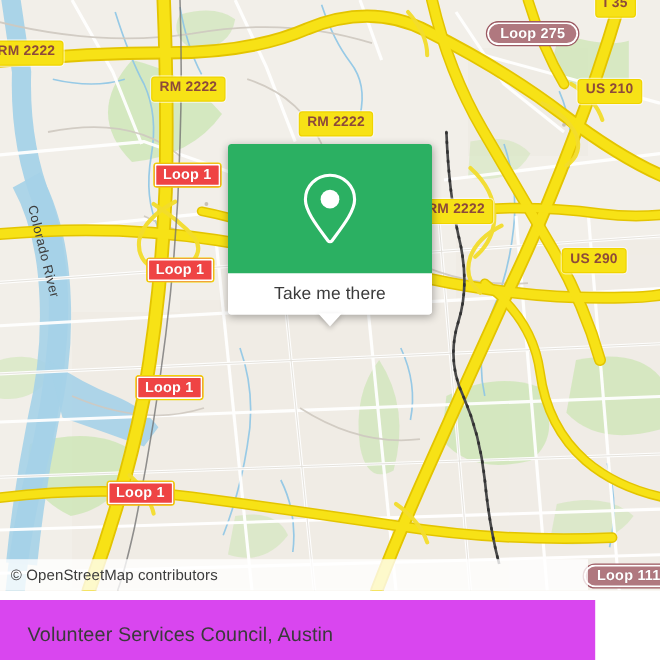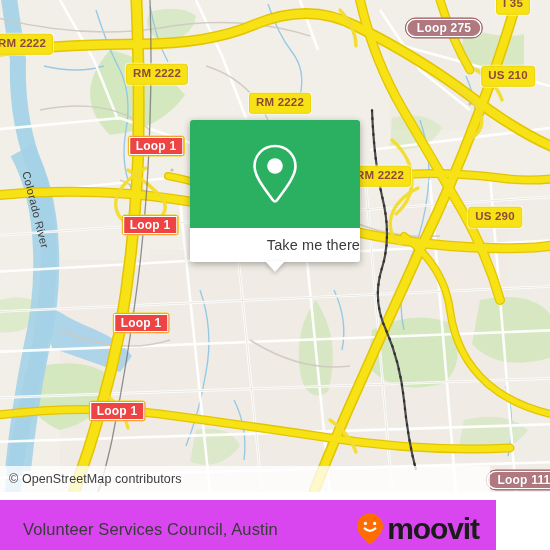--- a/index.html
+++ b/index.html
@@ -110,21 +110,21 @@
     display: flex;
     align-items: center;
     justify-content: center;
   }
   #popup-footer {
     height: 34px;
     background: #ffffff;
     border-radius: 0 0 3px 3px;
     display: flex;
     align-items: center;
-    justify-content: flex-end;
+    justify-content: center;
     position: relative;
     z-index: 2;
   }
   #popup-label {
     font-size: 14.5px;
     color: #3b3b3b;
     letter-spacing: .1px;
   }
   #popup-tail {
     position: absolute;
@@ -389,24 +389,15 @@
 
     <div id="attribution-bar">
       <span id="attribution-text">© OpenStreetMap contributors</span>
     </div>
   </div>
 
   <div id="footer">
       <div id="footer-ghost"></div>
     <span id="footer-title">Volunteer Services Council, Austin</span>
 
-    <div id="brand-logo">
-      <svg width="30" height="34" viewBox="0 0 30 34">
-        <path d="M15 1.5 C7.8 1.5 2 7.2 2 14.2 C2 21 9.5 27.6 13.6 31.6 C14.4 32.4 15.6 32.4 16.4 31.6 C20.5 27.6 28 21 28 14.2 C28 7.2 22.2 1.5 15 1.5 Z" fill="#ff6d00"></path>
-        <circle cx="10.4" cy="11.4" r="1.65" fill="#ffffff"></circle>
-        <circle cx="19.6" cy="11.4" r="1.65" fill="#ffffff"></circle>
-        <path d="M9.6 16.4 Q15 21.2 20.4 16.4" stroke="#ffffff" stroke-width="2.1" fill="none" stroke-linecap="round"></path>
-      </svg>
-      <span id="brand-name">moovit</span>
-    </div>
   </div>
 
 </div>
 
 </body></html>

